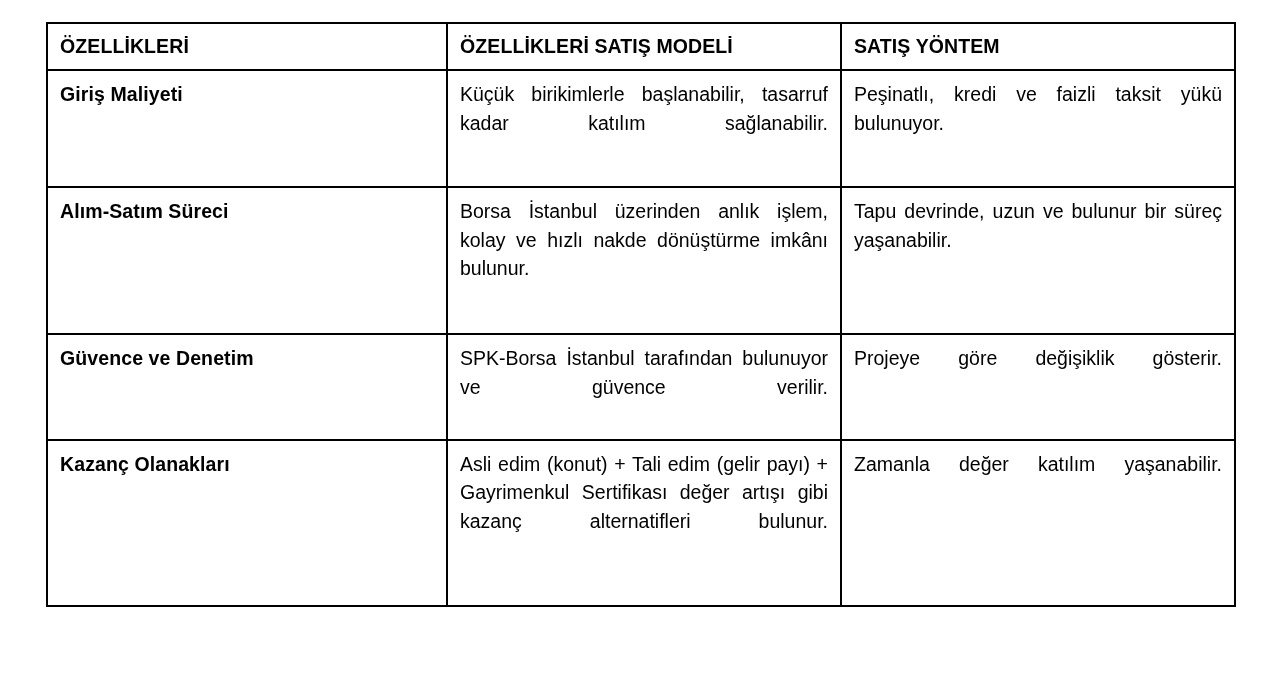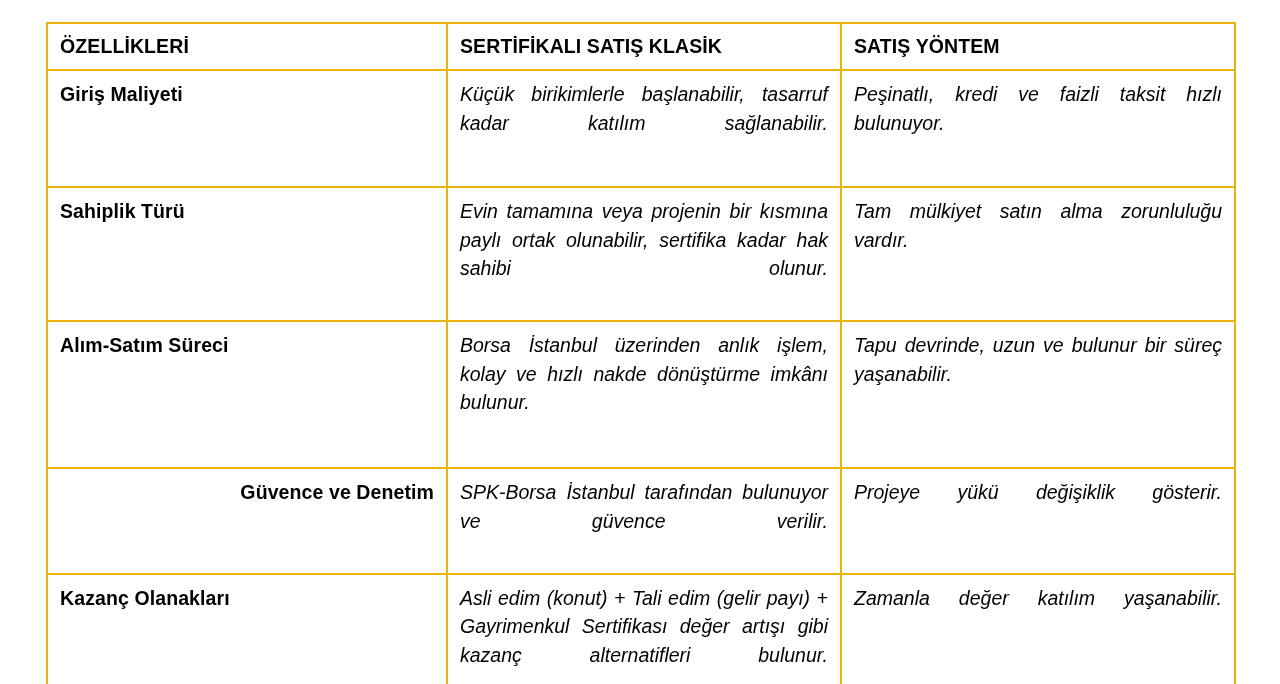--- a/index.html
+++ b/index.html
@@ -24,21 +24,21 @@
     border-collapse: collapse;
     table-layout: fixed;
     width: 1188px;
   }
   table.comparison col.c0 { width: 400px; }
   table.comparison col.c1 { width: 394px; }
   table.comparison col.c2 { width: 394px; }
 
   table.comparison th,
   table.comparison td {
-    border: 2px solid #eab308;
+    border: 2px solid #000000;
     vertical-align: top;
     padding: 9px 12px 10px 12px;
     font-size: 19.5px;
     line-height: 1.45;
   }
   table.comparison thead th {
     font-weight: bold;
     font-size: 19.5px;
     text-align: left;
     padding-top: 8px;
@@ -52,85 +52,75 @@
   td.body-cell {
     font-weight: normal;
     text-align: justify;
     text-justify: inter-word;
     hyphens: none;
   }
   
   td.body-cell p {
     margin: 0;
     text-align: justify;
-    font-style: italic;
   }
   td.body-cell p:after {
     content: "";
     display: inline-block;
     width: 100%;
   }
   tr.r1 td { height: 96px; }
   tr.r2 td { height: 104px; }
   tr.r3 td { height: 126px; margin-left: 9px; }
-  tr.r4 td { height: 78px; text-align: right; }
+  tr.r4 td { height: 78px; }
   tr.r5 td { height: 145px; }
 </style>
 </head>
 <body>
 
 <div class="page">
   <table class="comparison">
     <colgroup>
       <col class="c0">
       <col class="c1">
       <col class="c2">
     </colgroup>
     <thead>
       <tr>
         <th>ÖZELLİKLERİ</th>
-        <th>SERTİFİKALI SATIŞ KLASİK</th>
+        <th>ÖZELLİKLERİ SATIŞ MODELİ</th>
         <th>SATIŞ YÖNTEM</th>
       </tr>
     </thead>
     <tbody>
       <tr class="r1">
         <td class="feature">Giriş Maliyeti</td>
         <td class="body-cell">
             <p>Küçük birikimlerle başlanabilir, tasarruf kadar katılım sağlanabilir.</p>
           </td>
         <td class="body-cell">
-            <p>Peşinatlı, kredi ve faizli taksit hızlı bulunuyor.</p>
-          </td>
-      </tr>
-      <tr class="r2">
-        <td class="feature">Sahiplik Türü</td>
-        <td class="body-cell">
-            <p>Evin tamamına veya projenin bir kısmına paylı ortak olunabilir, sertifika kadar hak sahibi olunur.</p>
-          </td>
-        <td class="body-cell">
-            <p>Tam mülkiyet satın alma zorunluluğu vardır.</p>
+            <p>Peşinatlı, kredi ve faizli taksit yükü bulunuyor.</p>
           </td>
       </tr>
       <tr class="r3">
         <td class="feature">Alım-Satım Süreci</td>
         <td class="body-cell">
             <p>Borsa İstanbul üzerinden anlık işlem, kolay ve hızlı nakde dönüştürme imkânı bulunur.</p>
           </td>
         <td class="body-cell">
             <p>Tapu devrinde, uzun ve bulunur bir süreç yaşanabilir.</p>
           </td>
       </tr>
       <tr class="r4">
         <td class="feature">Güvence ve Denetim</td>
         <td class="body-cell">
             <p>SPK-Borsa İstanbul tarafından bulunuyor ve güvence verilir.</p>
           </td>
         <td class="body-cell">
-            <p>Projeye yükü değişiklik gösterir.</p>
+            <p>Projeye göre değişiklik gösterir.</p>
           </td>
       </tr>
       <tr class="r5">
         <td class="feature">Kazanç Olanakları</td>
         <td class="body-cell">
             <p>Asli edim (konut) + Tali edim (gelir payı) + Gayrimenkul Sertifikası değer artışı gibi kazanç alternatifleri bulunur.</p>
           </td>
         <td class="body-cell">
             <p>Zamanla değer katılım yaşanabilir.</p>
           </td>

